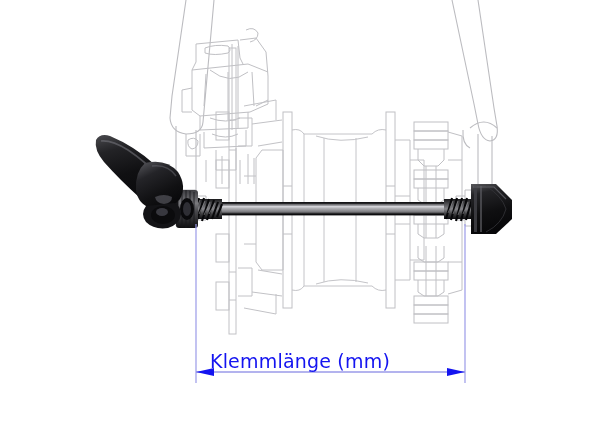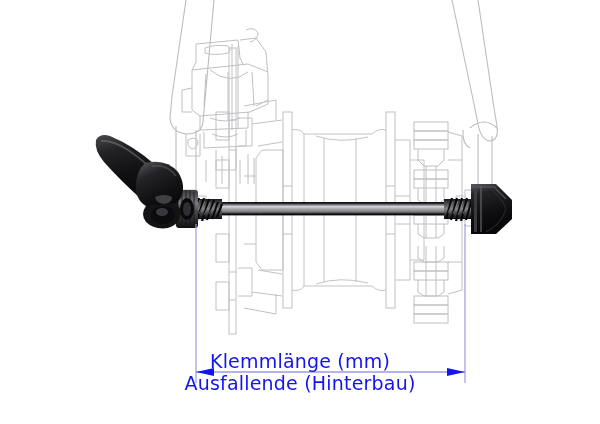--- a/index.html
+++ b/index.html
@@ -331,15 +331,14 @@
       <line x1="196" y1="224" x2="196" y2="383" stroke="#9a9ae8" stroke-width="1.2"></line>
       <line x1="465" y1="224" x2="465" y2="383" stroke="#9a9ae8" stroke-width="1.2"></line>
       <line x1="196" y1="372" x2="465" y2="372" stroke="#9a9ae8" stroke-width="1.4"></line>
       <polygon points="196,372 214,368 214,376" fill="#1414f0"></polygon>
       <polygon points="465,372 447,368 447,376" fill="#1414f0"></polygon>
     </g>
   </svg>
 
   <div class="dim-text" id="dim-label-primary">Klemmlänge (mm)</div>
 
-  <div class="dim-text" id="dim-label-secondary">Ausfallende (Hinterbau)</div>
 
 </div>
 
 </body></html>

